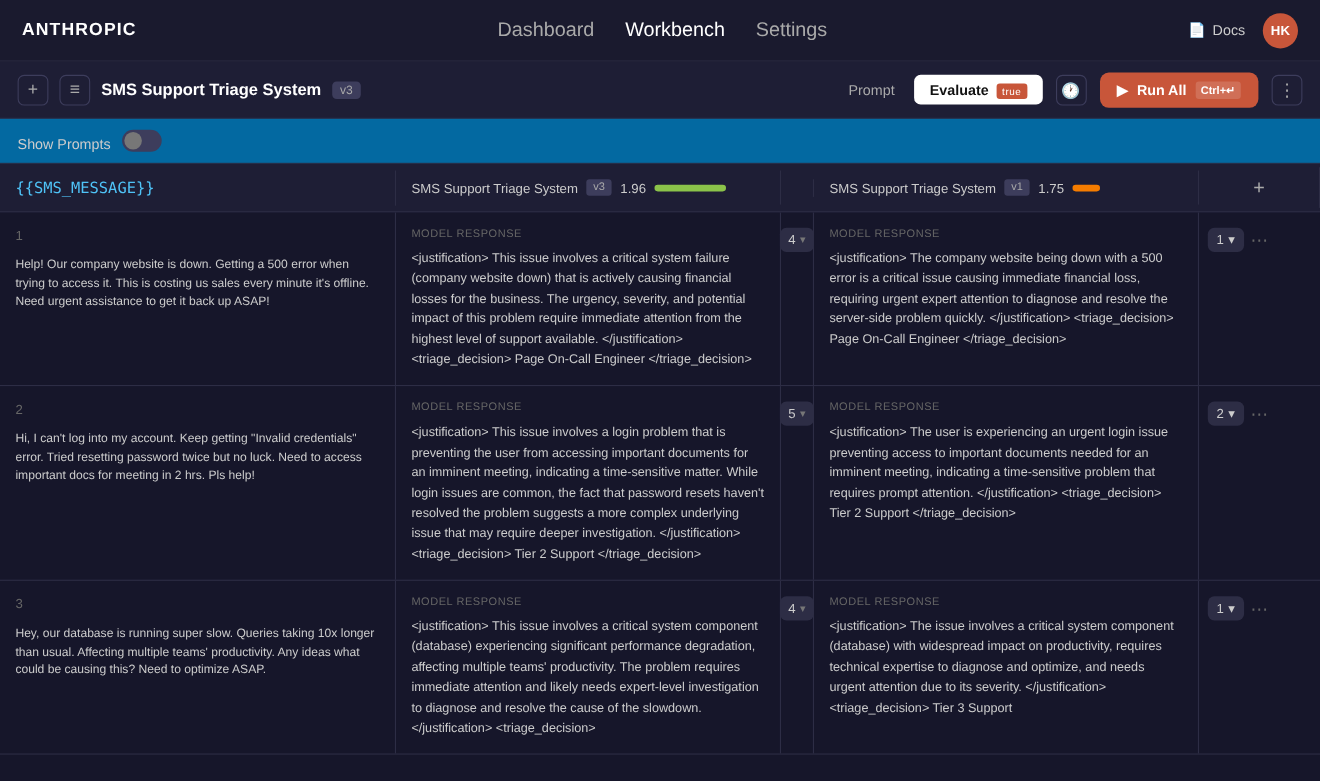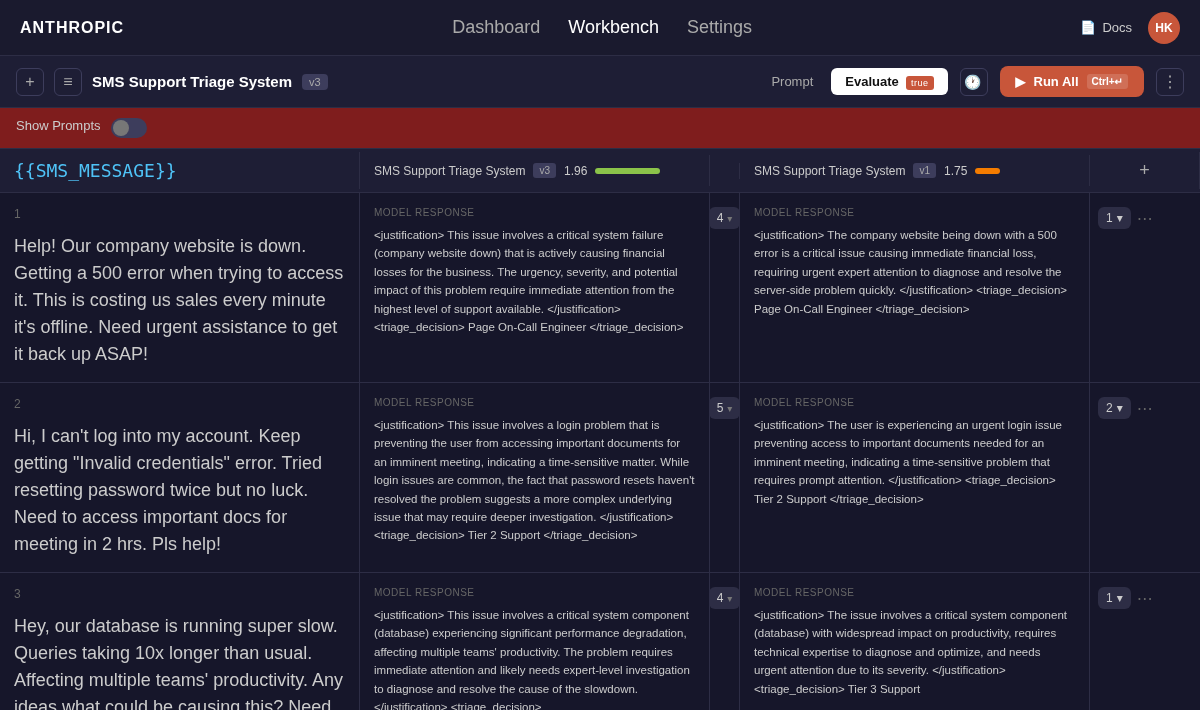--- a/index.html
+++ b/index.html
@@ -183,25 +183,25 @@
       color: #aaa;
       display: flex;
       align-items: center;
       justify-content: center;
       cursor: pointer;
       font-size: 16px;
     }
 
     
     .show-prompts-bar {
-      background: #7f1d1d;
+      background: #0369a1;
       border-bottom: 1px solid #2d2d45;
       padding: 10px 16px;
       display: flex;
-      align-items: flex-start;
+      align-items: flex-end;
       gap: 10px;
     }
     .show-prompts-label {
       color: #ccc;
       font-size: 13px;
     }
     .toggle {
       width: 36px;
       height: 20px;
       background: #3d3d5c;
@@ -297,27 +297,27 @@
       flex-direction: column;
       gap: 8px;
     }
     .row-number {
       color: #666;
       font-size: 12px;
       margin-bottom: 4px;
     }
     .row-message {
       color: #ccc;
-      font-size: 18px;
+      font-size: 11px;
       line-height: 1.5;
     }
     .template-var {
       color: #4fc3f7;
       font-family: monospace;
-      font-size: 18px;
+      font-size: 14px;
     }
     .model-response-cell {
       padding: 14px;
       border-right: 1px solid #2d2d45;
     }
     .model-response-label {
       color: #666;
       font-size: 10px;
       letter-spacing: 0.5px;
       margin-bottom: 8px;

